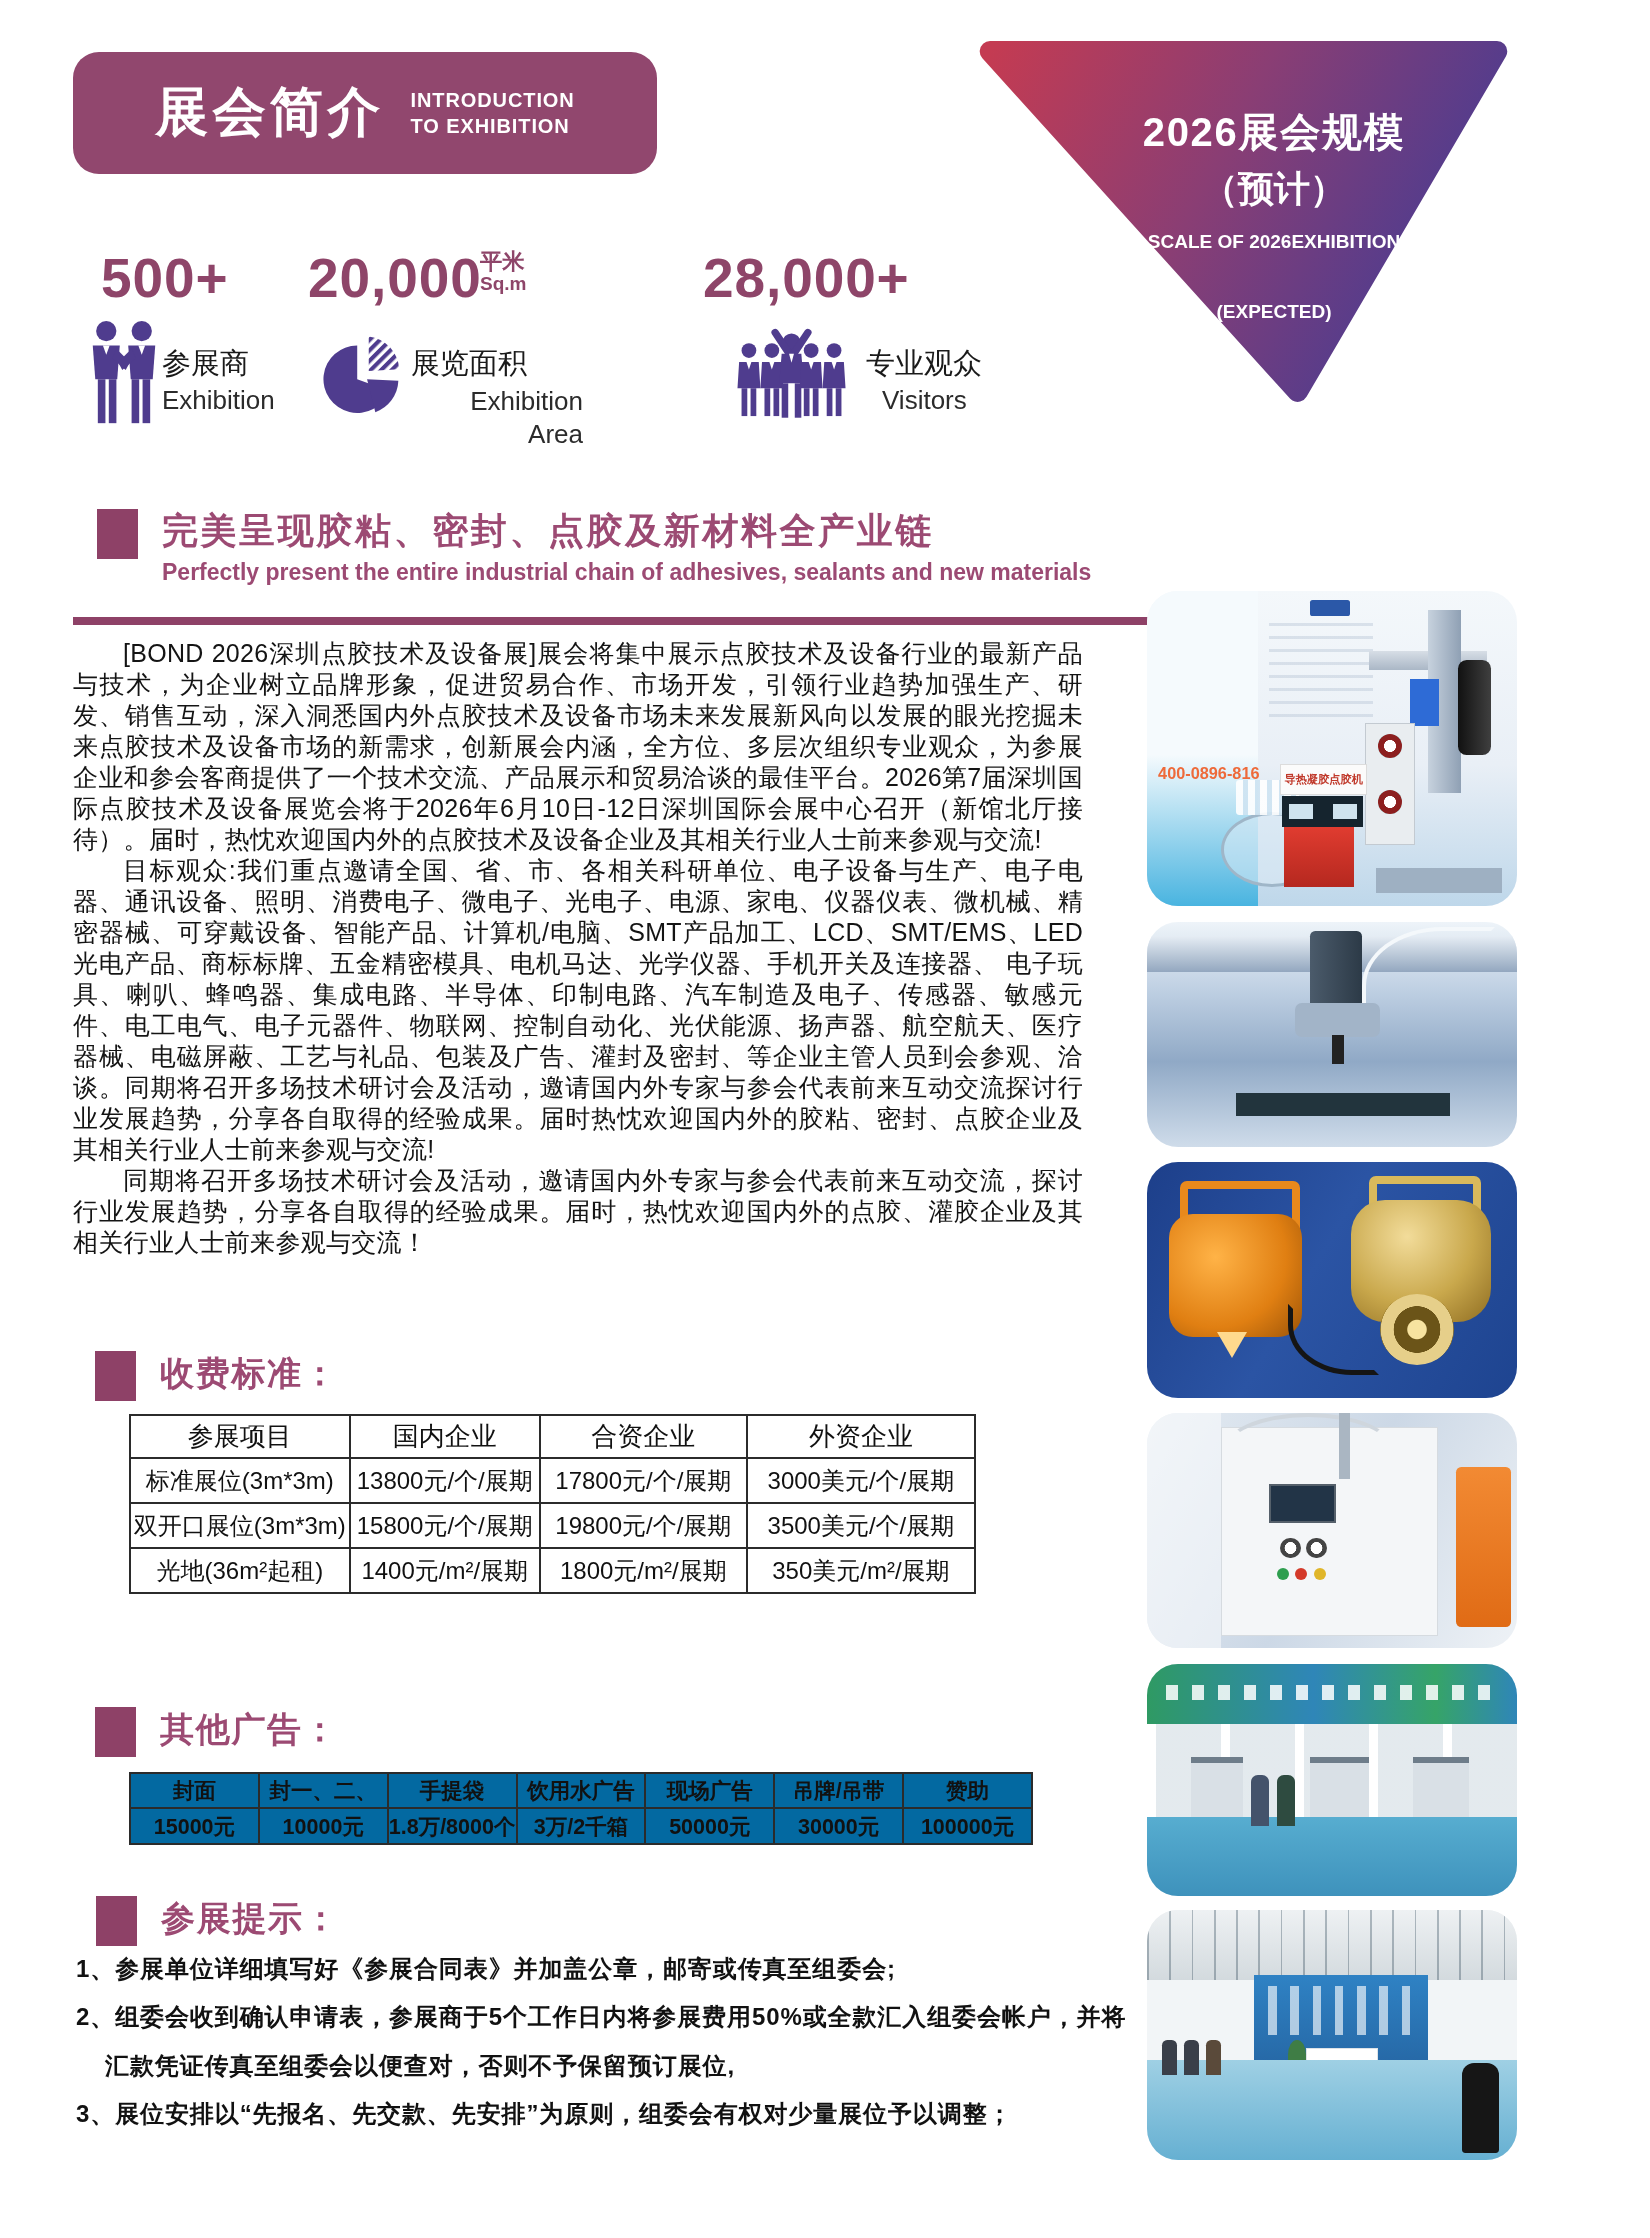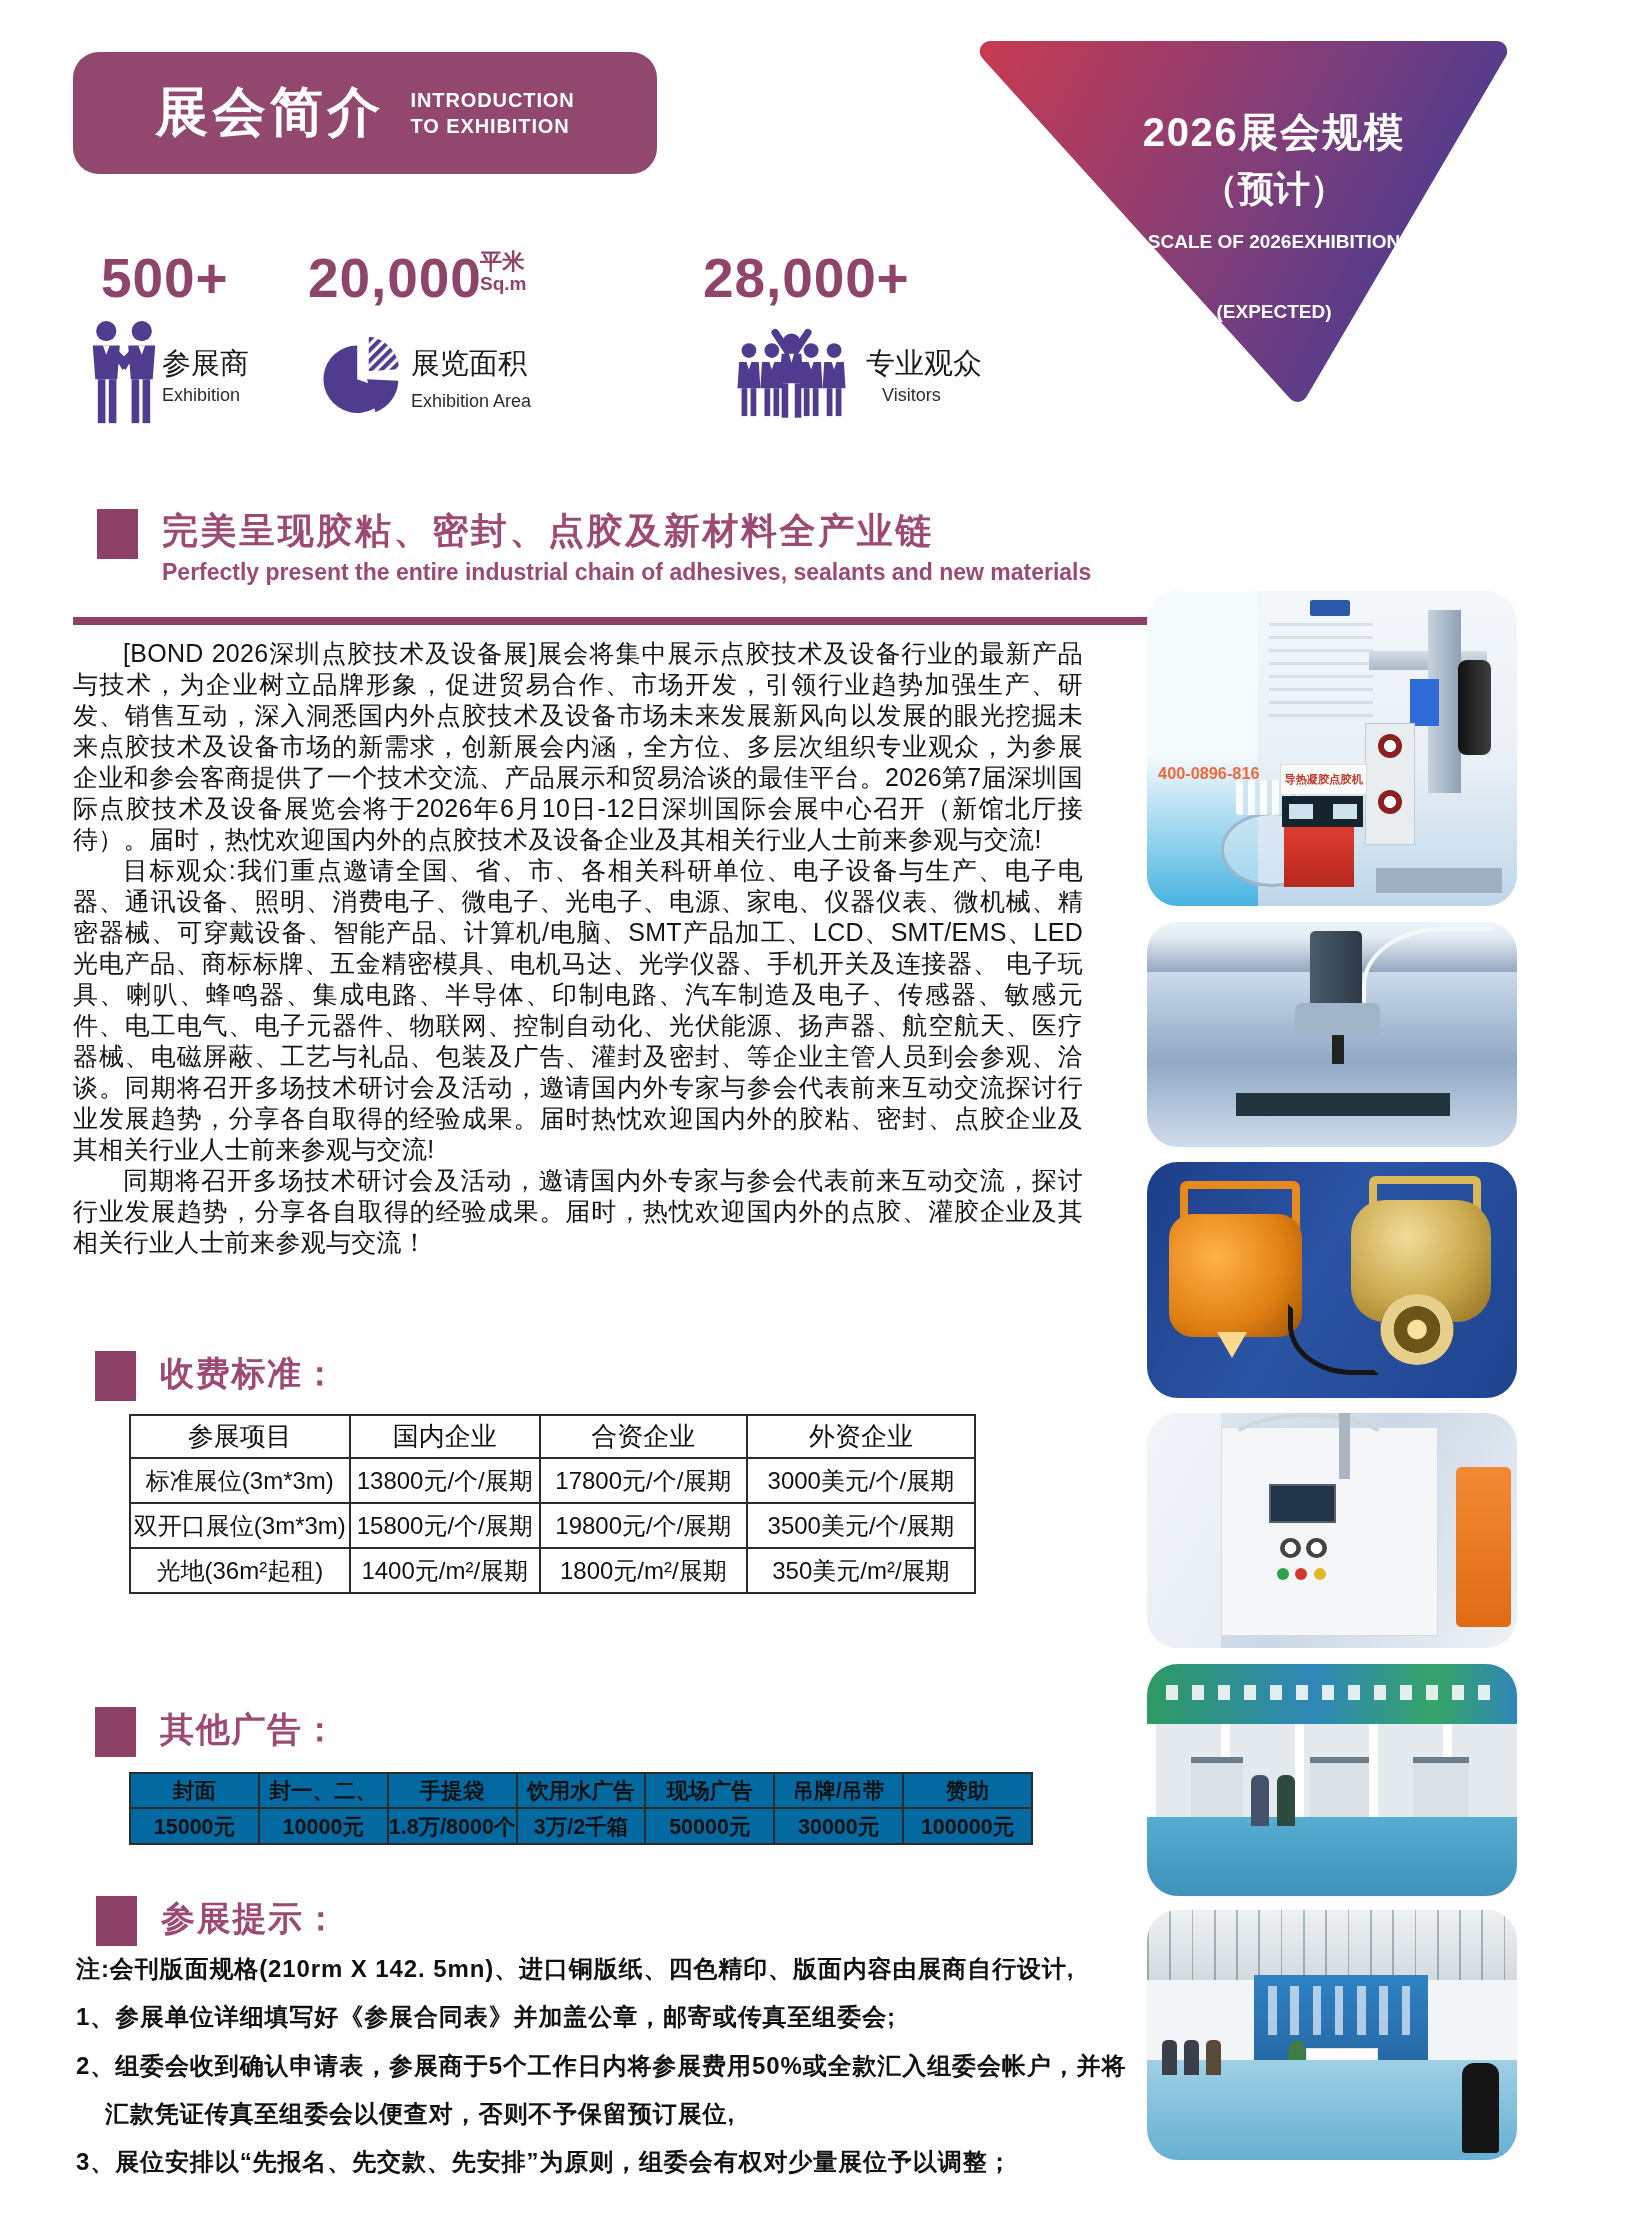--- a/index.html
+++ b/index.html
@@ -23,21 +23,21 @@
   
   .stat-num{position:absolute;color:#8E4569;font-size:55px;font-weight:700;letter-spacing:0.9px;white-space:nowrap;}
   #s1n{left:101px;top:246px;} #s2n{left:308px;top:246px;} #s3n{left:703px;top:246px;}
   .sup{position:absolute;left:480px;top:251px;color:#8E4569;font-weight:700;line-height:22.3px;text-align:left;}
   .sup-a{font-size:22.3px;} .sup-b{font-size:19px;}
   .icon{position:absolute;}
   #i1{left:86px;top:320px;width:76px;height:105px;}
   #i2{left:321px;top:330px;width:79px;height:105px;}
   #i3{left:726px;top:328px;width:131px;height:91px;}
   .lzh{position:absolute;font-size:29px;color:#1a1a1a;font-weight:500;white-space:nowrap;}
-  .len{position:absolute;font-size:18px;color:#2b2b2b;white-space:nowrap;}
+  .len{position:absolute;font-size:26px;color:#2b2b2b;white-space:nowrap;text-align:right;}
   #l1z{left:162px;top:344px;} #l1e{left:162px;top:385px;}
   #l2z{left:411px;top:344px;} #l2e{left:411px;top:385px;line-height:33px;white-space:normal;width:172px;}
   #l3z{left:866px;top:344px;} #l3e{left:882px;top:385px;}
 
   
   .sec{position:absolute;display:flex;align-items:flex-start;gap:24px;}
   .marker{position:relative;width:41px;height:50px;background:#8E4167;flex:0 0 auto;}
   .marker::after{content:"";position:absolute;left:8.6px;top:40px;width:40px;height:24px;background:#EC96BD;z-index:-1;}
   .sec-title{color:#9C4A73;font-weight:700;white-space:nowrap;}
   #tagline-h{left:97px;top:509px;}
@@ -337,21 +337,20 @@
     </tr>
   </tbody>
     </table>
 
   <div class="sec" id="tips-h">
     <span class="marker"></span>
     <span class="sec-title">参展提示：</span>
   </div>
 
   <div class="tips">
-    <div class="tline">注:会刊版面规格(210rm X 142. 5mn)、进口铜版纸、四色精印、版面内容由展商自行设计,</div>
     <div class="tline">1、参展单位详细填写好《参展合同表》并加盖公章，邮寄或传真至组委会;</div>
     <div class="tline">2、组委会收到确认申请表，参展商于5个工作日内将参展费用50%或全款汇入组委会帐户，并将</div>
     <div class="tline cont">汇款凭证传真至组委会以便查对，否则不予保留预订展位,</div>
     <div class="tline">3、展位安排以“先报名、先交款、先安排”为原则，组委会有权对少量展位予以调整；</div>
   </div>
 
   <div class="photo" id="p1">
     <div class="wallL"></div>
     <div class="txt"></div>
     <div class="logo"></div>

